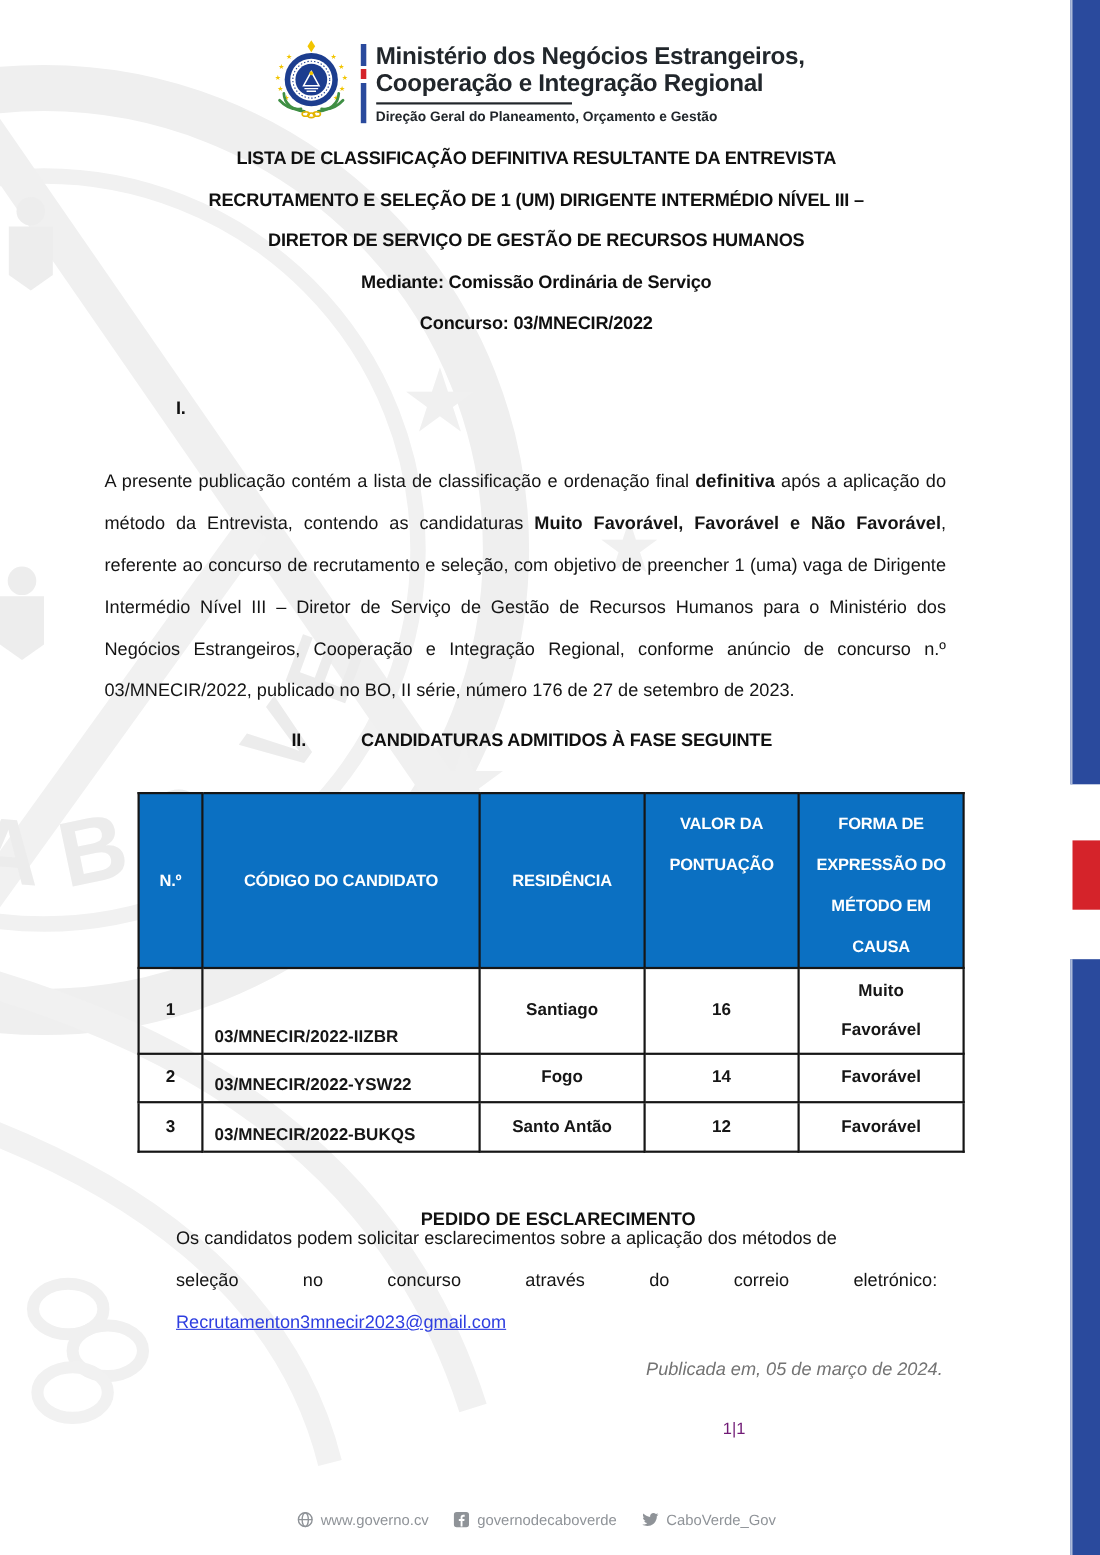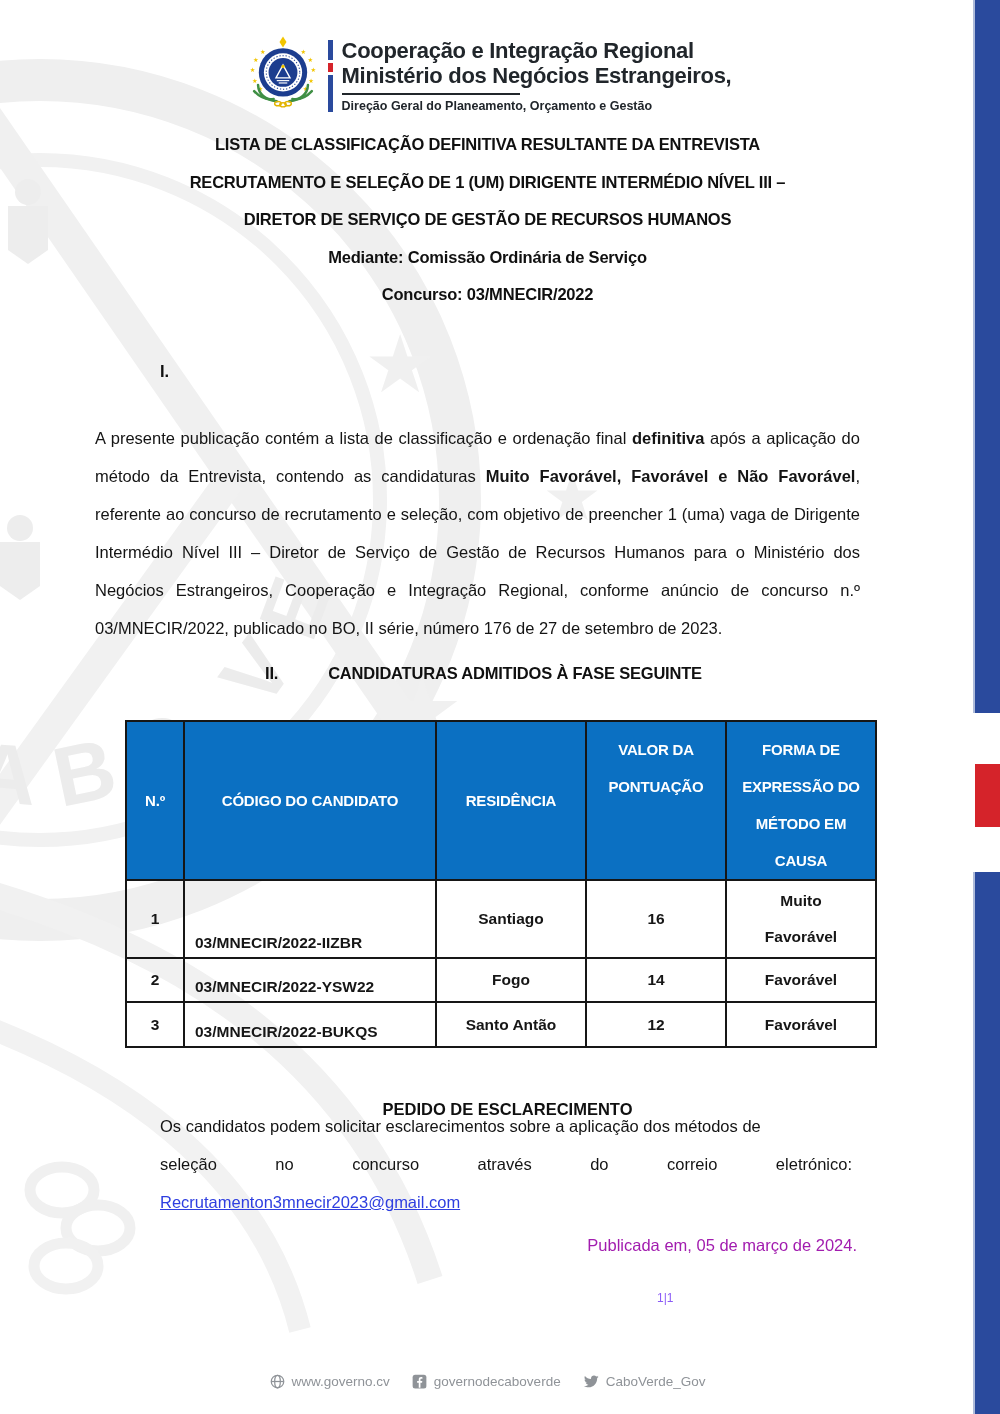--- a/index.html
+++ b/index.html
@@ -45,22 +45,22 @@
   td.codigo{text-align:left;vertical-align:bottom;padding:0 11px 4px 10px;line-height:20px;}
   td.forma .forma-inner{display:inline-block;max-width:100px;line-height:36px;}
   tbody tr:nth-child(1){height:78px;}
   tbody tr:nth-child(2){height:44px;}
   tbody tr:nth-child(3){height:45px;}
   
   .pedido{position:absolute;top:1100px;left:0;width:975px;text-align:center;font-weight:700;font-size:16.5px;z-index:1;color:#101010;margin-left:20px;}
   .clar{position:absolute;top:1107px;left:160px;width:692px;font-size:16.5px;line-height:38px;z-index:1;color:#141414;}
   .clar-line2{text-align:justify;text-align-last:justify;}
   .email-link{color:var(--link-blue);text-decoration:underline;cursor:pointer;}
-  .pub{position:absolute;top:1226px;left:95px;width:762px;text-align:right;font-size:16.5px;line-height:38px;z-index:1;color:#a21caf;}
-  .pagenum{position:absolute;top:1291px;left:657px;font-size:12px;z-index:1;color:#8b5cf6;}
+  .pub{position:absolute;top:1226px;left:95px;width:762px;text-align:right;font-size:16.5px;line-height:38px;z-index:1;color:#737373;font-style:italic;}
+  .pagenum{position:absolute;top:1291px;left:657px;font-size:15px;z-index:1;color:#701a75;}
   
   .footer{position:absolute;top:1374px;left:0;width:975px;display:flex;justify-content:center;align-items:center;gap:22px;
     color:var(--footer-gray);font-size:13.5px;z-index:1;}
   .footer-item{display:flex;align-items:center;gap:7px;}
   .footer-item svg{display:block;}
 </style>
 </head>
 <body>
 
 <div class="page">
@@ -129,22 +129,22 @@
           <path d="M 87,72 Q 76,84 62,82"></path>
         </g>
         <g fill="none" stroke="#e3b400" stroke-width="1.8">
           <ellipse cx="43.5" cy="88" rx="4.2" ry="2.7"></ellipse>
           <ellipse cx="50" cy="89.5" rx="4.2" ry="2.7"></ellipse>
           <ellipse cx="56.5" cy="88" rx="4.2" ry="2.7"></ellipse>
         </g>
       </svg>
       <div class="sep-bar"></div>
       <div class="ministry">
+        <div class="ministry-line">Ministério dos Negócios Estrangeiros,</div>
         <div class="ministry-line">Cooperação e Integração Regional</div>
-        <div class="ministry-line">Ministério dos Negócios Estrangeiros,</div>
         <div class="ministry-rule"></div>
         <div class="department">Direção Geral do Planeamento, Orçamento e Gestão</div>
       </div>
     </div>
   </div>
 
   <div class="title-block">
     <div class="title-line">LISTA DE CLASSIFICAÇÃO DEFINITIVA RESULTANTE DA ENTREVISTA</div>
     <div class="title-line">RECRUTAMENTO E SELEÇÃO DE 1 (UM) DIRIGENTE INTERMÉDIO NÍVEL III –</div>
     <div class="title-line">DIRETOR DE SERVIÇO DE GESTÃO DE RECURSOS HUMANOS</div>

